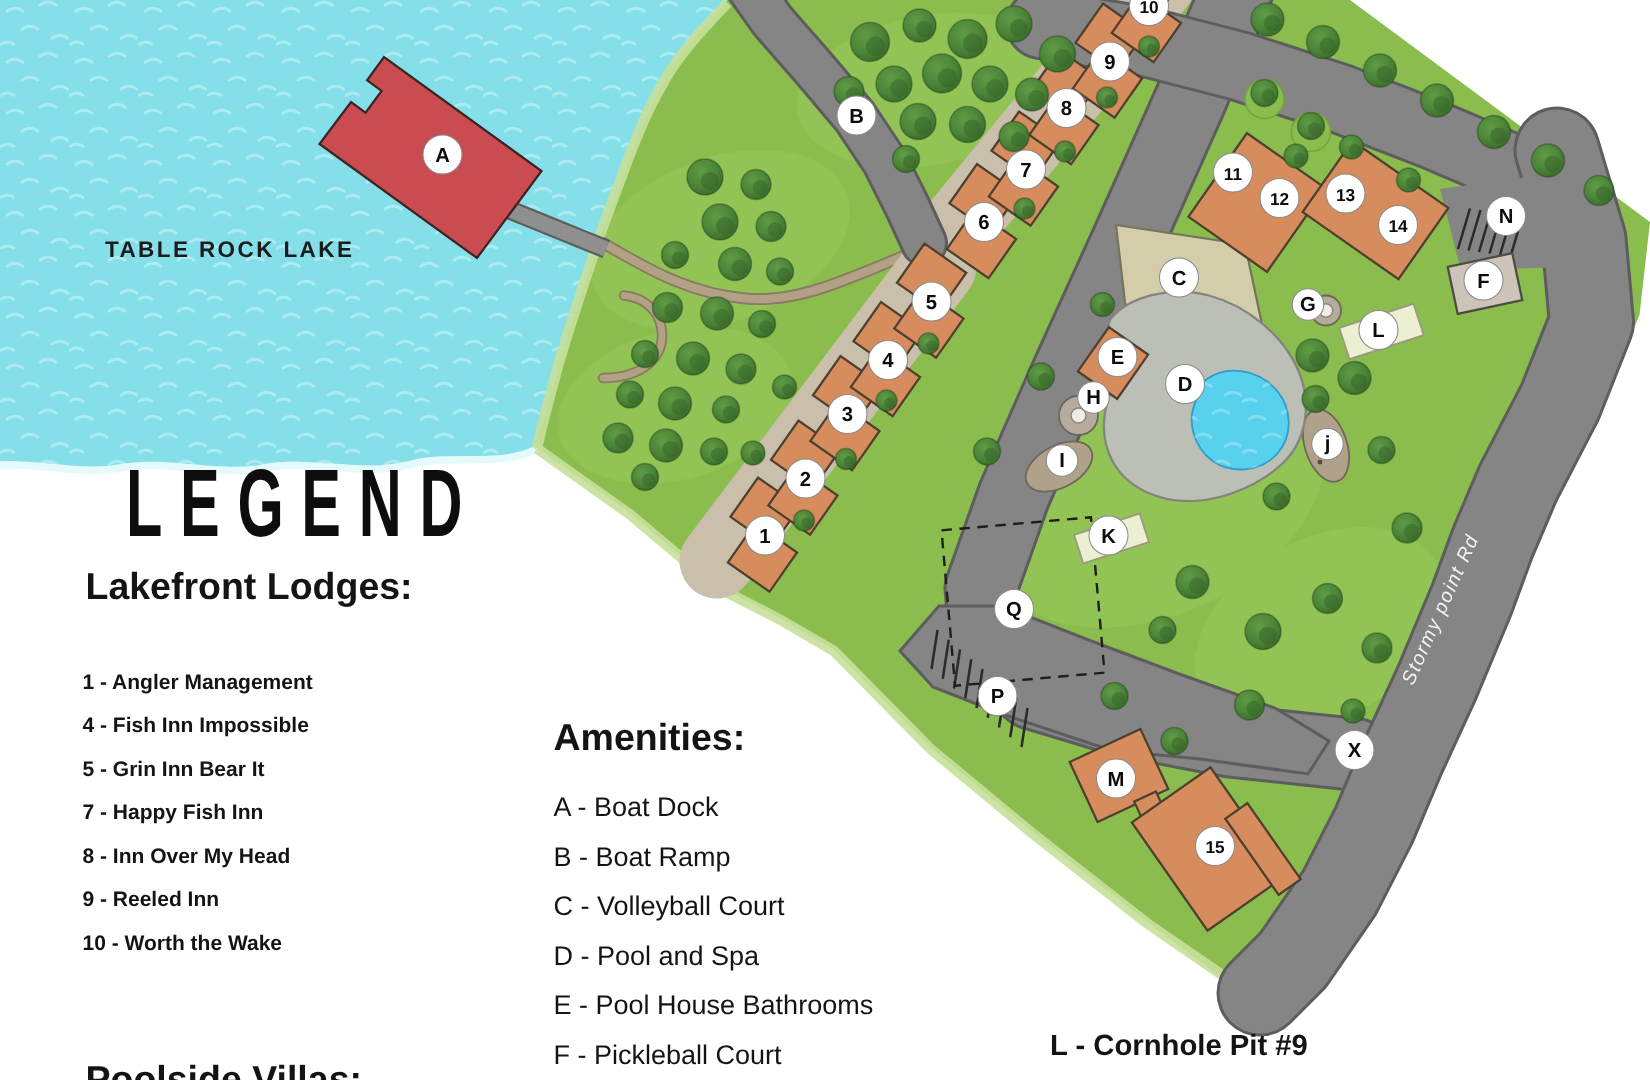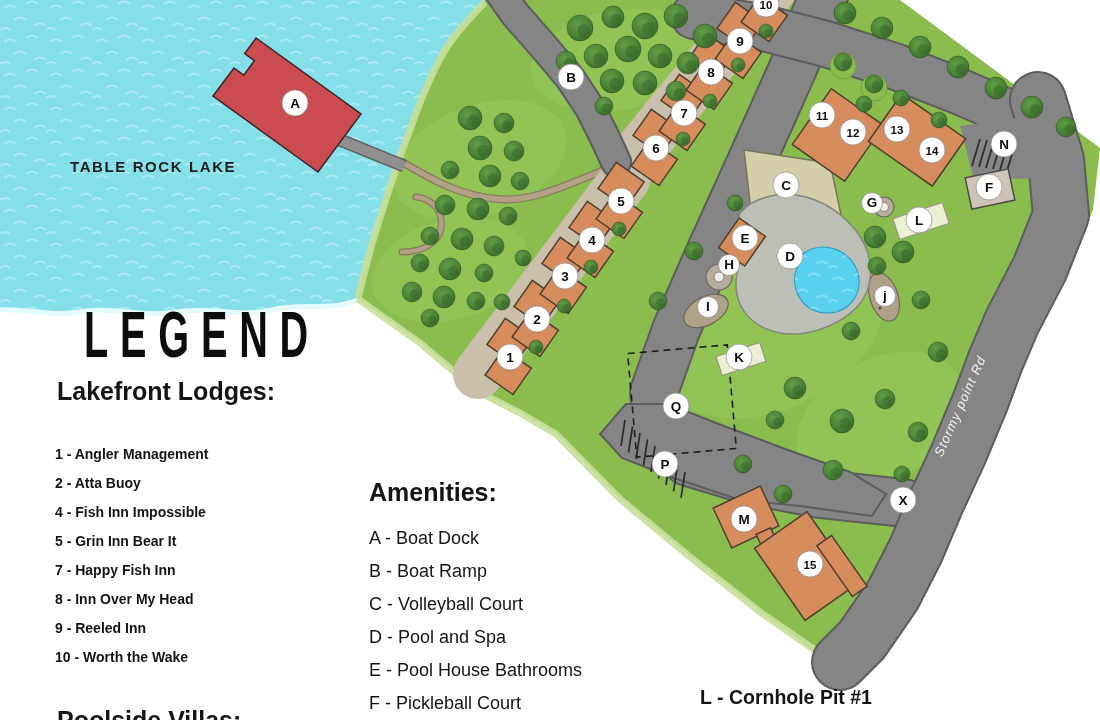--- a/index.html
+++ b/index.html
@@ -615,31 +615,30 @@
         <text x="810" y="568.8" class="marker-txt small">15</text>
       </g>
     </g>
 </svg>
 
 <div class="overlay-label" id="lake-label">TABLE ROCK LAKE</div>
 <div class="overlay-label" id="legend-title">LEGEND</div>
 <div class="overlay-label" id="lodges-heading">Lakefront Lodges:</div>
 <div class="overlay-label" id="lodges-list">
   <span class="legend-item">1 - Angler Management</span>
-  <span class="legend-item">2 - Atta Buoy</span>
   <span class="legend-item">4 - Fish Inn Impossible</span>
   <span class="legend-item">5 - Grin Inn Bear It</span>
   <span class="legend-item">7 - Happy Fish Inn</span>
   <span class="legend-item">8 - Inn Over My Head</span>
   <span class="legend-item">9 - Reeled Inn</span>
   <span class="legend-item">10 - Worth the Wake</span>
 </div>
 <div class="overlay-label" id="amenities-heading">Amenities:</div>
 <div class="overlay-label" id="amenities-list">
   <span class="legend-item">A - Boat Dock</span>
   <span class="legend-item">B - Boat Ramp</span>
   <span class="legend-item">C - Volleyball Court</span>
   <span class="legend-item">D - Pool and Spa</span>
   <span class="legend-item">E - Pool House Bathrooms</span>
   <span class="legend-item">F - Pickleball Court</span>
 </div>
-<div class="overlay-label" id="amenities-extra">L - Cornhole Pit #1</div>
+<div class="overlay-label" id="amenities-extra">L - Cornhole Pit #9</div>
 <div class="overlay-label" id="partial-heading">Poolside Villas:</div>
 
 </body></html>

